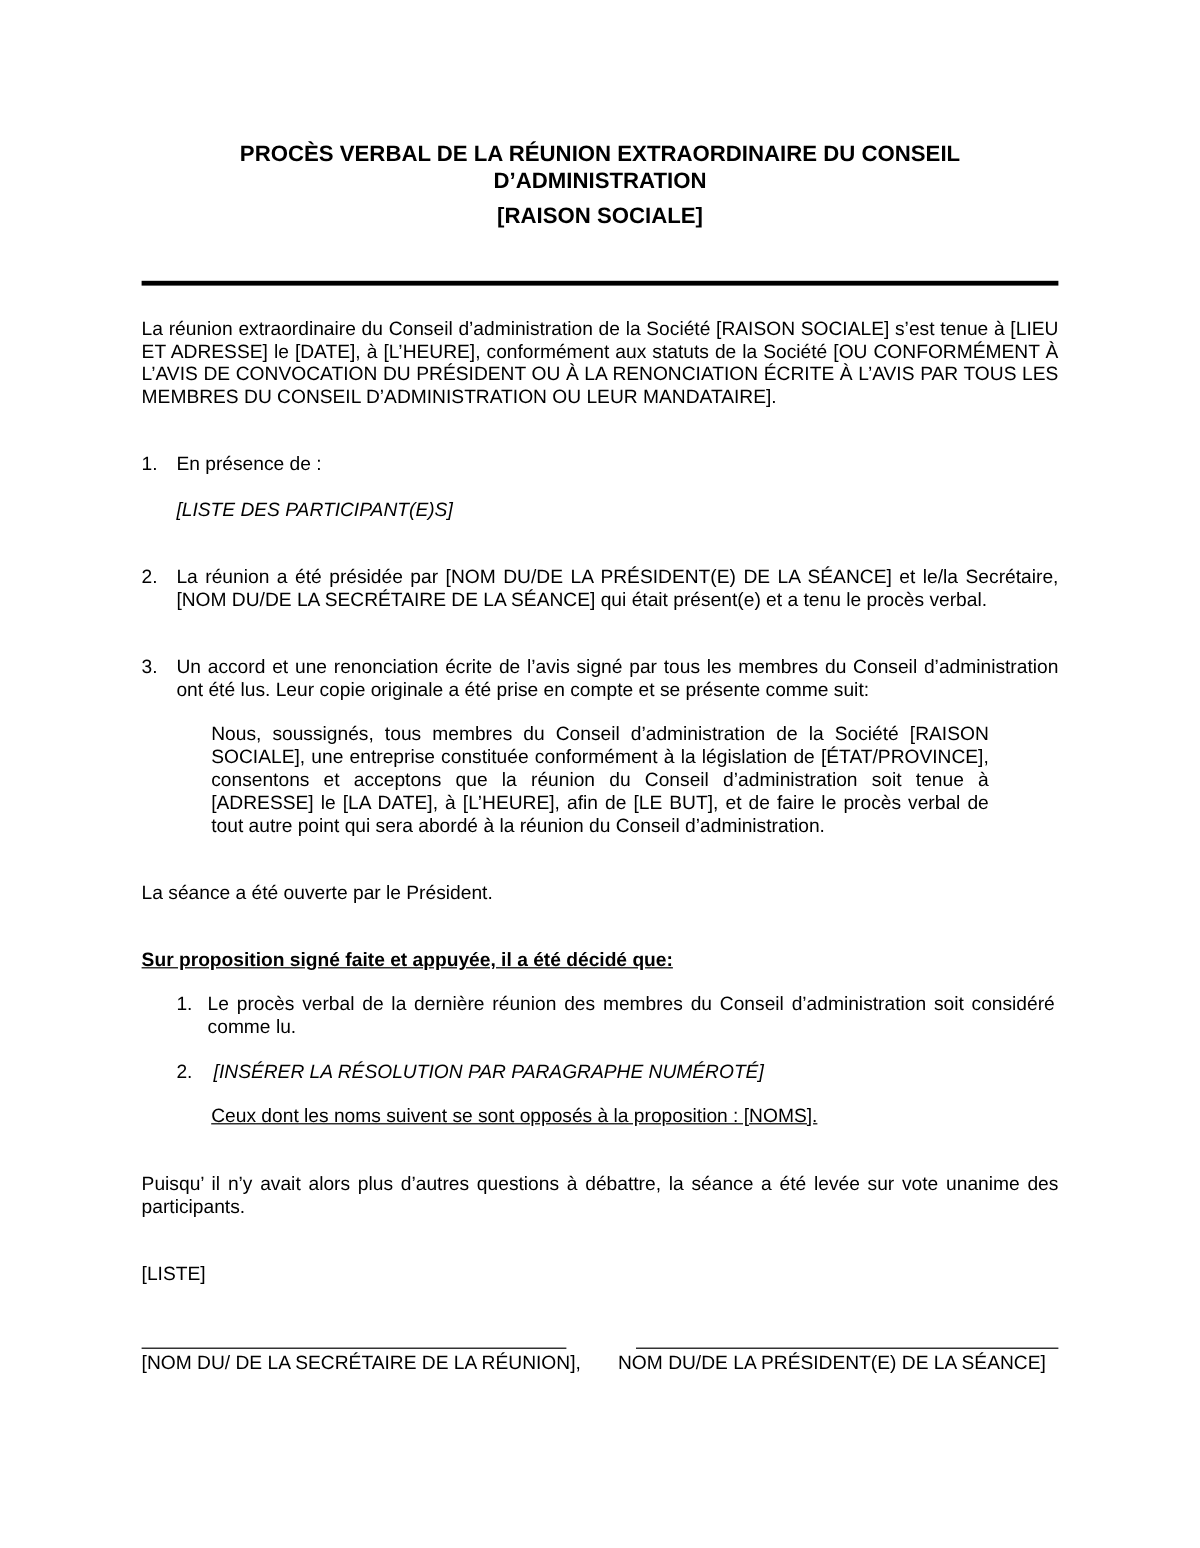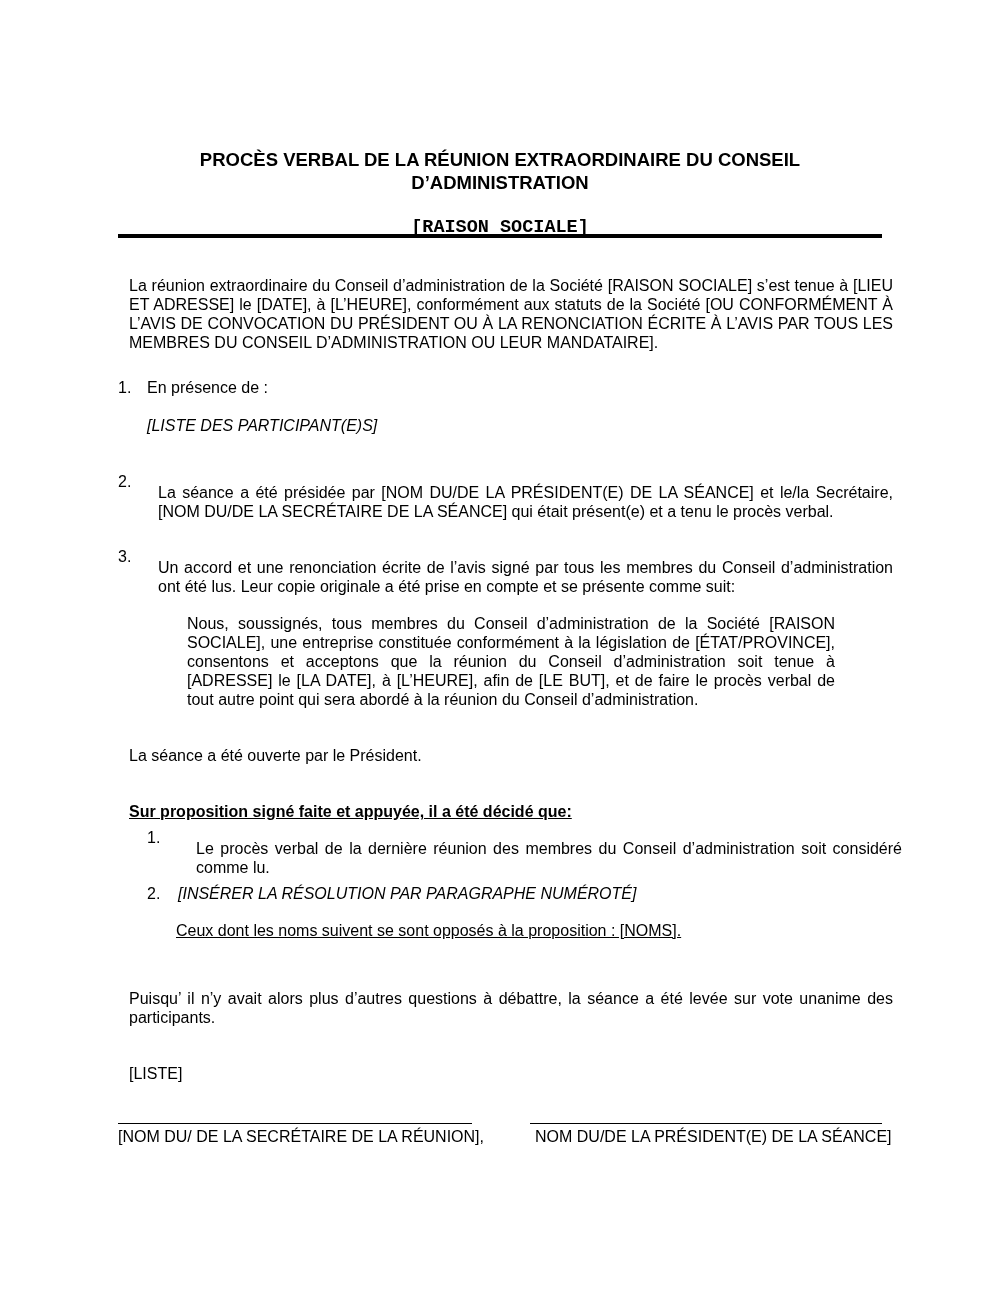--- a/index.html
+++ b/index.html
@@ -1,72 +1,72 @@
 <!DOCTYPE html>
 <html><head>
 <meta charset="utf-8">
 <style>
   html, body { margin: 0; padding: 0; background: #ffffff; }
   body { width: 1000px; height: 1290px; position: relative; overflow: hidden;
          font-family: "Liberation Sans", sans-serif; color: #000; font-size: 16px; }
   .page { position: absolute; left: 118px; top: 0; width: 764px; }
   .abs { position: absolute; }
-  .title { position: absolute; left: 0; width: 764px; text-align: center; font-weight: bold; font-size: 18.5px; line-height: 22px; margin-top: 32px; }
+  .title { position: absolute; left: 0; width: 764px; text-align: center; font-weight: bold; font-size: 18.5px; line-height: 22px; }
   .rule { position: absolute; left: 0; top: 234px; width: 764px; height: 4px; background: #000; }
-  p { margin: 11px; }
+  p { margin: 0; }
   .just { text-align: justify; text-align-last: left; line-height: 19px; }
   .line { line-height: 19px; white-space: nowrap; }
   .num { position: absolute; width: 24px; }
   .u { text-decoration: underline; font-weight: bold; }
   .sigline { position: absolute; height: 1px; background: #000; top: 1123px; }
 </style>
 </head>
 <body>
 
 <div class="page">
   <div class="title" style="top:117px;">PROCÈS VERBAL DE LA RÉUNION EXTRAORDINAIRE DU CONSEIL</div>
   <div class="title" style="top:140px;">D’ADMINISTRATION</div>
-  <div class="title" style="top:185px;font-family:Liberation Mono, monospace;">[RAISON SOCIALE]</div>
+  <div class="title" style="top:169px;">[RAISON SOCIALE]</div>
   <div class="rule"></div>
 
   <p class="abs just" style="top:265px; left:0; width:764px;">La réunion extraordinaire du Conseil d’administration de la Société [RAISON SOCIALE] s’est tenue à [LIEU ET ADRESSE] le [DATE], à [L’HEURE], conformément aux statuts de la Société [OU CONFORMÉMENT À L’AVIS DE CONVOCATION DU PRÉSIDENT OU À LA RENONCIATION ÉCRITE À L’AVIS PAR TOUS LES MEMBRES DU CONSEIL D’ADMINISTRATION OU LEUR MANDATAIRE].</p>
 
   <div class="abs" style="top:378px; left:0; width:764px;">
     <span class="num line" style="left:0;">1.</span>
     <span class="abs line" style="left:29px;">En présence de :</span>
     <span class="abs line" style="left:29px; top:38px;font-style:italic;">[LISTE DES PARTICIPANT(E)S]</span>
   </div>
 
   <div class="abs" style="top:472px; left:0; width:764px;">
     <span class="num line" style="left:0;">2.</span>
-    <p class="abs just" style="left:29px; width:735px;">La séance a été présidée par [NOM DU/DE LA PRÉSIDENT(E) DE LA SÉANCE] et le/la Secrétaire, [NOM DU/DE LA SECRÉTAIRE DE LA SÉANCE] qui était présent(e) et a tenu le procès verbal.</p>
+    <p class="abs just" style="left:29px; width:735px;">La réunion a été présidée par [NOM DU/DE LA PRÉSIDENT(E) DE LA SÉANCE] et le/la Secrétaire, [NOM DU/DE LA SECRÉTAIRE DE LA SÉANCE] qui était présent(e) et a tenu le procès verbal.</p>
   </div>
 
   <div class="abs" style="top:547px; left:0; width:764px;">
     <span class="num line" style="left:0;">3.</span>
     <p class="abs just" style="left:29px; width:735px;">Un accord et une renonciation écrite de l’avis signé par tous les membres du Conseil d’administration ont été lus. Leur copie originale a été prise en compte et se présente comme suit:</p>
     <p class="abs just" style="left:58px; top:56px; width:648px;">Nous, soussignés, tous membres du Conseil d’administration de la Société [RAISON SOCIALE], une entreprise constituée conformément à la législation de [ÉTAT/PROVINCE], consentons et acceptons que la réunion du Conseil d’administration soit tenue à [ADRESSE] le [LA DATE], à [L’HEURE], afin de [LE BUT], et de faire le procès verbal de tout autre point qui sera abordé à la réunion du Conseil d’administration.</p>
   </div>
 
   <p class="abs line" style="top:735px; left:0;text-align:center;">La séance a été ouverte par le Président.</p>
 
   <p class="abs line u" style="top:791px; left:0;">Sur proposition signé faite et appuyée, il a été décidé que:</p>
 
   <div class="abs" style="top:828px; left:29px; width:735px;">
     <span class="num line" style="left:0;">1.</span>
-    <p class="abs just" style="left:38px; width:706px;">Le procès verbal de la dernière réunion des membres du Conseil d’administration soit considéré comme lu.</p>
+    <p class="abs just" style="left:26px; width:706px;">Le procès verbal de la dernière réunion des membres du Conseil d’administration soit considéré comme lu.</p>
   </div>
 
   <div class="abs" style="top:884px; left:29px; width:735px;">
     <span class="num line" style="left:0;">2.</span>
     <span class="abs line" style="left:31px;font-style:italic;">[INSÉRER LA RÉSOLUTION PAR PARAGRAPHE NUMÉROTÉ]</span>
     <span class="abs line" style="left:29px; top:37px;text-decoration:underline;">Ceux dont les noms suivent se sont opposés à la proposition : [NOMS].</span>
   </div>
 
   <p class="abs just" style="top:978px; left:0; width:764px;">Puisqu’ il n’y avait alors plus d’autres questions à débattre, la séance a été levée sur vote unanime des participants.</p>
 
   <p class="abs line" style="top:1053px; left:0;">[LISTE]</p>
 
   <div class="sigline" style="left:0; width:354px;"></div>
   <div class="sigline" style="left:412px; width:352px;"></div>
   <span class="abs line" style="top:1127px; left:0;">[NOM DU/ DE LA SECRÉTAIRE DE LA RÉUNION],</span>
-  <span class="abs line" style="top:1127px; left:417px;">NOM DU/DE LA PRÉSIDENT(E) DE LA SÉANCE]</span>
+  <span class="abs line" style="top:1127px; left:397px;">NOM DU/DE LA PRÉSIDENT(E) DE LA SÉANCE]</span>
 </div>
 
 </body></html>

